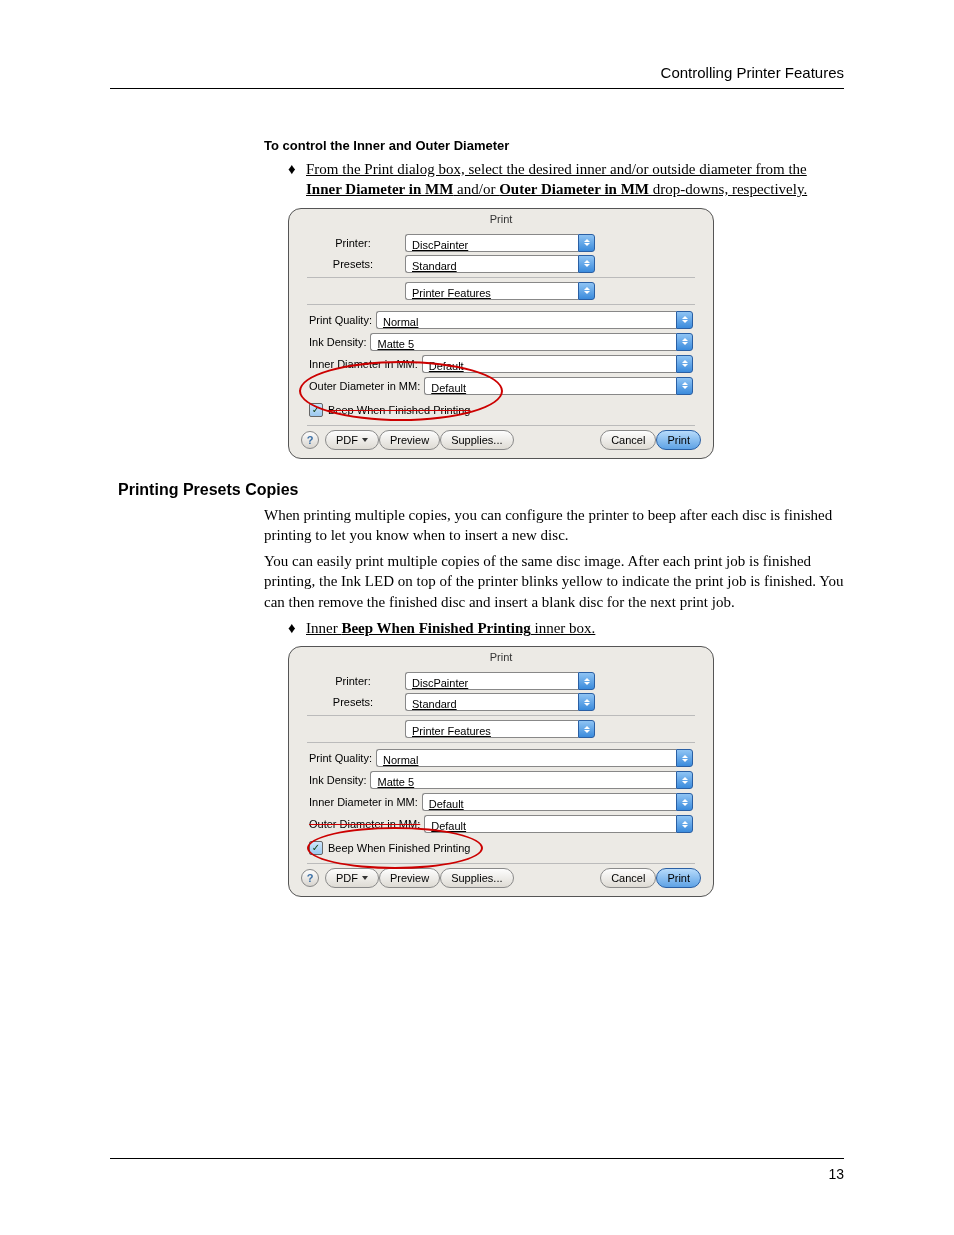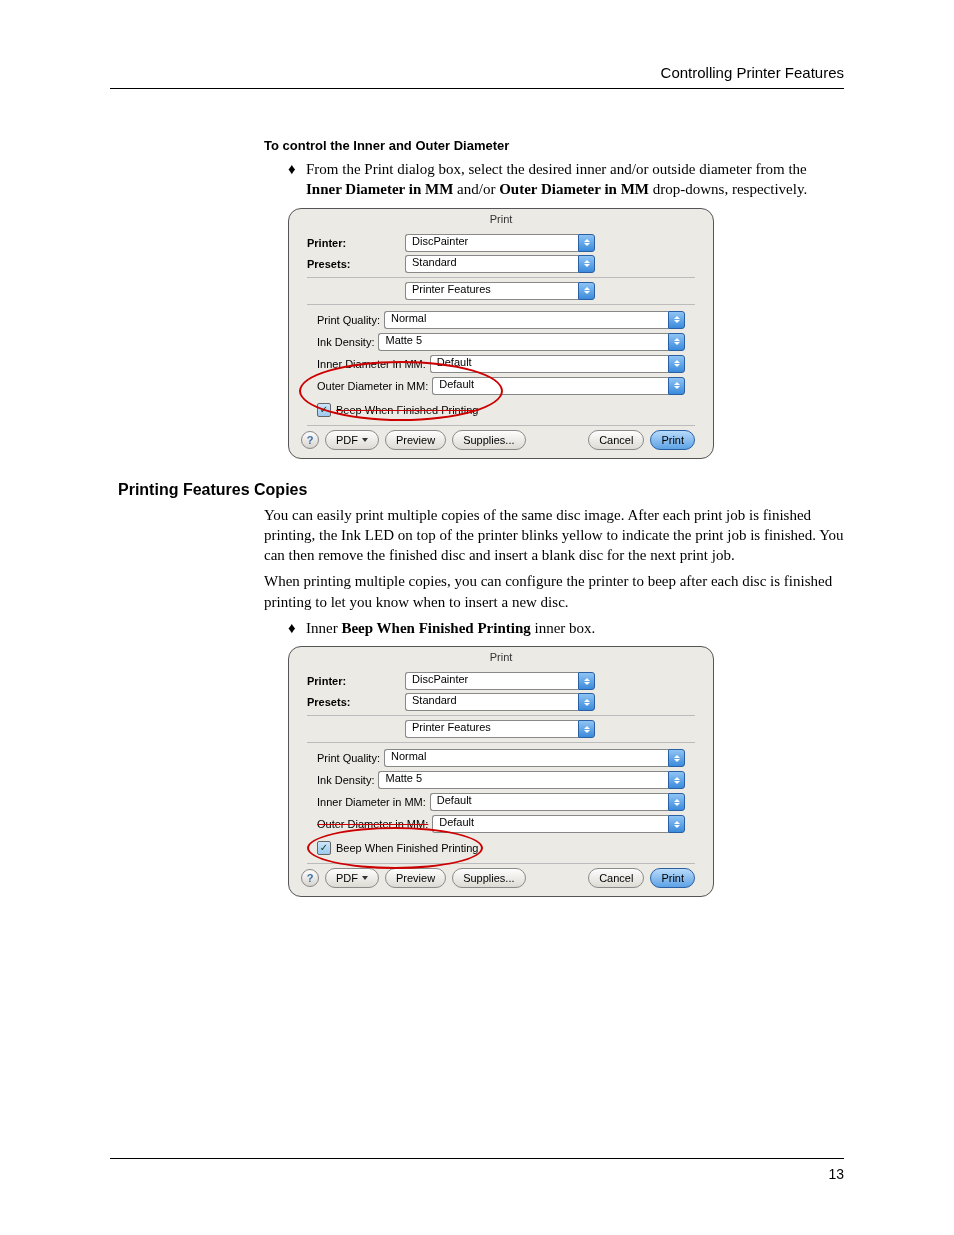--- a/index.html
+++ b/index.html
@@ -71,20 +71,21 @@
     margin-left: 170px;
     font-size: 15px;
     line-height: 1.35;
   }
   .bullet-row .dia {
     width: 18px;
     flex: none;
   }
   .bullet-row .txt {
     flex: 1;
+    text-decoration: underline;
   }
   .subhead {
     margin-left: 146px;
     margin-top: 8px;
     margin-bottom: 6px;
   }
   
   .dialog-wrap {
     margin-left: 170px;
     margin-top: 8px;
@@ -107,39 +108,39 @@
     padding: 4px 0 6px 0;
     color: #333;
   }
   .dlg-row {
     display: flex;
     align-items: center;
     margin: 3px 18px;
   }
   .dlg-row .lbl {
     width: 92px;
-    text-align: left;
+    text-align: center;
     padding-right: 6px;
-    font-weight: bold;
   }
   .aqua-select {
     display: flex;
     align-items: stretch;
     height: 18px;
     flex: none;
   }
   .aqua-select .sel-body {
     border: 1px solid #888;
     border-right: none;
     border-radius: 3px 0 0 3px;
     background: #fff;
     padding: 0 6px;
     display: flex;
-    align-items: flex-start;
+    align-items: flex-end;
     min-width: 0;
+    text-decoration: underline;
   }
   .aqua-select .sel-cap {
     width: 15px;
     border: 1px solid #2a5fa3;
     border-radius: 0 3px 3px 0;
     background: linear-gradient(#8fc4f4, #3b8bdc);
     display: flex;
     flex-direction: column;
     justify-content: center;
     align-items: center;
@@ -152,21 +153,21 @@
     border-right: 3px solid transparent;
   }
   .aqua-select .sel-cap::before { border-bottom: 3px solid #fff; margin-bottom: 1px; }
   .aqua-select .sel-cap::after  { border-top: 3px solid #fff; }
   .w160 { width: 160px; }
   .hr {
     border-top: 1px solid #bbb;
     margin: 4px 18px;
   }
   .feat {
-    margin: 6px 28px;
+    margin: 6px 20px;
   }
   .feat-row {
     display: flex;
     align-items: center;
     margin: 4px 0;
   }
   .feat-row .flbl {
     padding-right: 4px;
     white-space: nowrap;
     color: #000;
@@ -209,21 +210,20 @@
   }
   .pillbtn {
     height: 18px;
     border: 1px solid #8a8a8a;
     border-radius: 10px;
     background: linear-gradient(#fdfdfd, #dedbd4);
     padding: 0 10px;
     display: inline-flex;
     align-items: center;
     font-size: 11px;
-    margin-right: 6px;
     white-space: nowrap;
   }
   .pillbtn.default {
     border-color: #2a5fa3;
     background: linear-gradient(#b7dbfb, #5ea2e5);
     color: #000;
   }
   .pdfbtn::after {
     content: "";
     display: inline-block;
@@ -347,23 +347,23 @@
           <div class="pillbtn">Supplies...</div>
           <div class="spacer"></div>
           <div class="pillbtn">Cancel</div>
           <div class="pillbtn default">Print</div>
         </div>
 
         <div class="red-ellipse" style="left:10px; top:152px; width:200px; height:56px;"></div>
       </div>
     </div>
 
-    <div class="h2">Printing Features Copies</div>
+    <div class="h2">Printing Presets Copies</div>
+    <div class="para">When printing multiple copies, you can configure the printer to beep after each disc is finished printing to let you know when to insert a new disc.</div>
     <div class="para">You can easily print multiple copies of the same disc image. After each print job is finished printing, the Ink LED on top of the printer blinks yellow to indicate the print job is finished. You can then remove the finished disc and insert a blank disc for the next print job.</div>
-    <div class="para">When printing multiple copies, you can configure the printer to beep after each disc is finished printing to let you know when to insert a new disc.</div>
 
     <div class="bullet-row">
       <div class="dia">♦</div>
       <div class="txt">
         <span>Inner </span><b>Beep When Finished Printing</b><span> inner box.</span>
       </div>
     </div>
 
     <div class="dialog-wrap">
       <div class="dialog">

